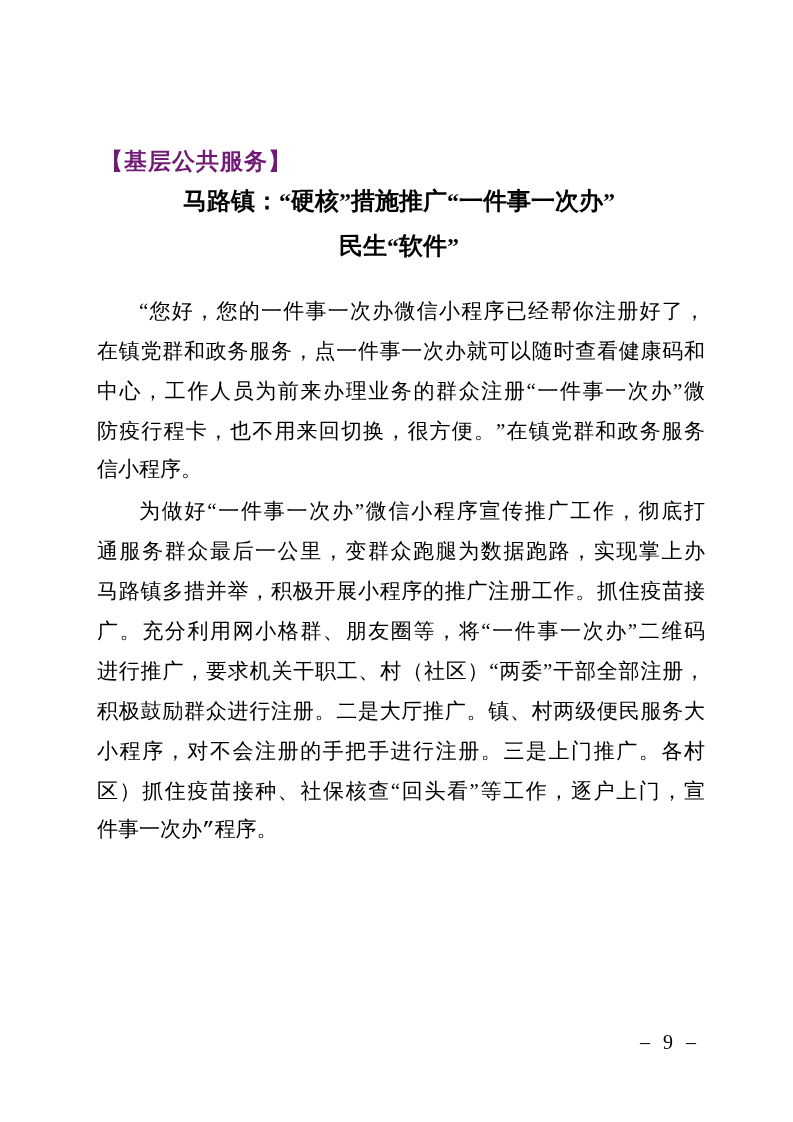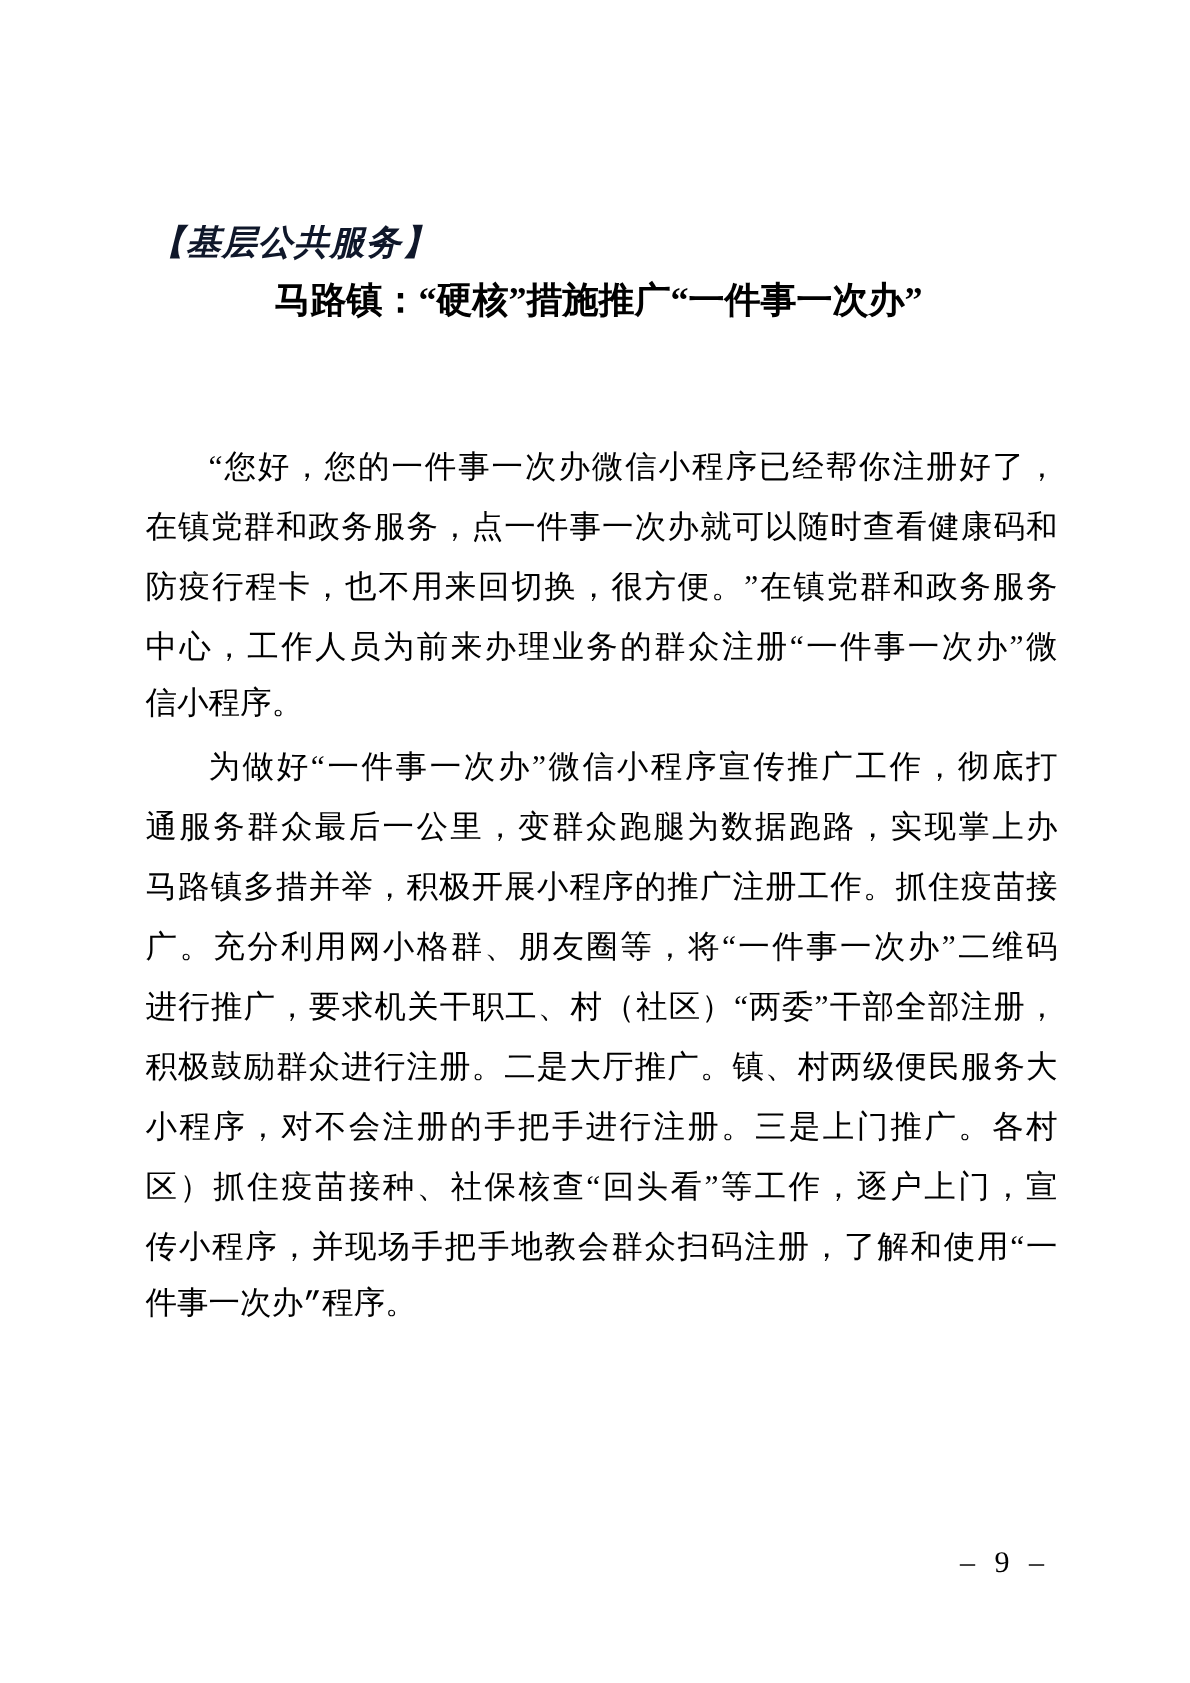--- a/index.html
+++ b/index.html
@@ -17,23 +17,22 @@
     font-family: "Liberation Serif", serif;
   }
   .section-header {
     position: absolute;
     left: 100px;
     top: 146px;
     font-family: "Liberation Sans", sans-serif;
     font-weight: bold;
     font-size: 23px;
     letter-spacing: 1px;
-    color: #0f172a;
+    color: #701a75;
     white-space: nowrap;
-    font-style: italic;
   }
   .doc-title {
     position: absolute;
     left: 90px;
     width: 618px;
     top: 179px;
     margin: 0;
     text-align: center;
     font-family: "Liberation Serif", serif;
     font-weight: bold;
@@ -79,35 +78,35 @@
 </style>
 </head>
 <body>
 
 <div class="page">
 
   <div class="section-header">【基层公共服务】</div>
 
   <h1 class="doc-title">
     <div>马路镇：“硬核”措施推广“一件事一次办”</div>
+    <div>民生“软件”</div>
   </h1>
 
   <div class="doc-body">
       <div class="body-line first">“您好，您的一件事一次办微信小程序已经帮你注册好了，</div>
       <div class="body-line">在镇党群和政务服务，点一件事一次办就可以随时查看健康码和</div>
+      <div class="body-line">中心，工作人员为前来办理业务的群众注册“一件事一次办”微</div>
       <div class="body-line">防疫行程卡，也不用来回切换，很方便。”在镇党群和政务服务</div>
-      <div class="body-line">中心，工作人员为前来办理业务的群众注册“一件事一次办”微</div>
       <div class="body-line end">信小程序。</div>
       <div class="body-line first">为做好“一件事一次办”微信小程序宣传推广工作，彻底打</div>
       <div class="body-line">通服务群众最后一公里，变群众跑腿为数据跑路，实现掌上办理，</div>
       <div class="body-line">马路镇多措并举，积极开展小程序的推广注册工作。抓住疫苗接种</div>
       <div class="body-line">广。充分利用网小格群、朋友圈等，将“一件事一次办”二维码</div>
       <div class="body-line">进行推广，要求机关干职工、村（社区）“两委”干部全部注册，</div>
       <div class="body-line">积极鼓励群众进行注册。二是大厅推广。镇、村两级便民服务大</div>
       <div class="body-line">小程序，对不会注册的手把手进行注册。三是上门推广。各村（社</div>
       <div class="body-line">区）抓住疫苗接种、社保核查“回头看”等工作，逐户上门，宣</div>
-      <div class="body-line">传小程序，并现场手把手地教会群众扫码注册，了解和使用“一</div>
       <div class="body-line end">件事一次办”程序。</div>
     </div>
 
   <div class="page-number">– 9 –</div>
 
 </div>
 
 </body></html>

